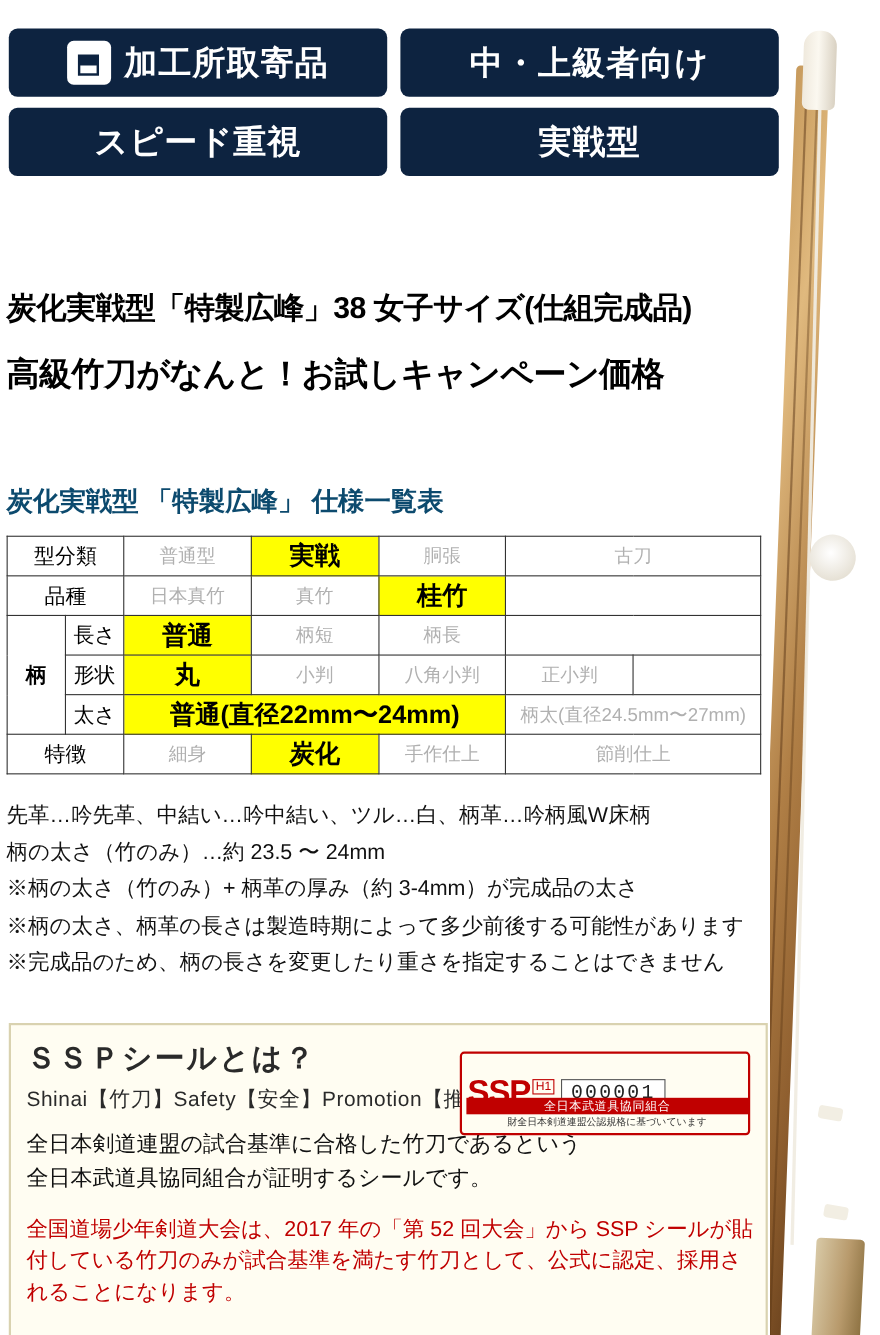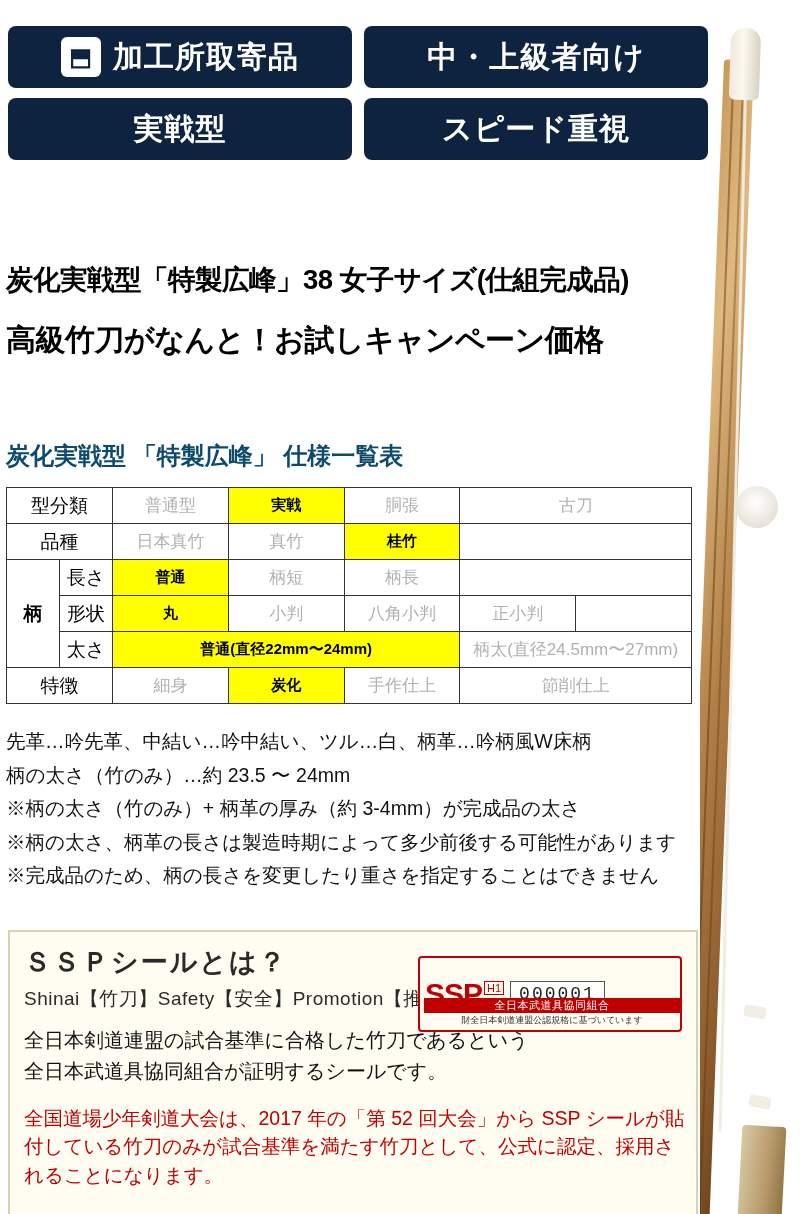--- a/index.html
+++ b/index.html
@@ -98,21 +98,21 @@
   }
   .spec-table td.rowhead {
     color: #000000;
     font-weight: normal;
     font-size: 19px;
   }
   .spec-table td.on {
     background: #ffff00;
     color: #000000;
     font-weight: bold;
-    font-size: 15px;
+    font-size: 23px;
   }
   .spec-table td.vhead {
     color: #000000;
     font-weight: bold;
     font-size: 19px;
     width: 34px;
   }
 
   
   .notes {
@@ -318,25 +318,25 @@
 <body>
 
 <div class="badges">
   <div class="badge wide">
     <span class="badge-icon">⬒</span>
     <span>加工所取寄品</span>
   </div>
   <div class="badge w2">
     <span>中・上級者向け</span>
   </div>
+  <div class="badge wide">
+    <span>スピード重視</span>
+  </div>
   <div class="badge w2">
     <span>実戦型</span>
-  </div>
-  <div class="badge wide">
-    <span>スピード重視</span>
   </div>
 </div>
 
 <div class="headline-block">
   <div class="headline1">炭化実戦型「特製広峰」38 女子サイズ(仕組完成品)</div>
   <div class="headline2">高級竹刀がなんと！お試しキャンペーン価格</div>
 </div>
 
 <div class="spec-title">炭化実戦型 「特製広峰」 仕様一覧表</div>
 

